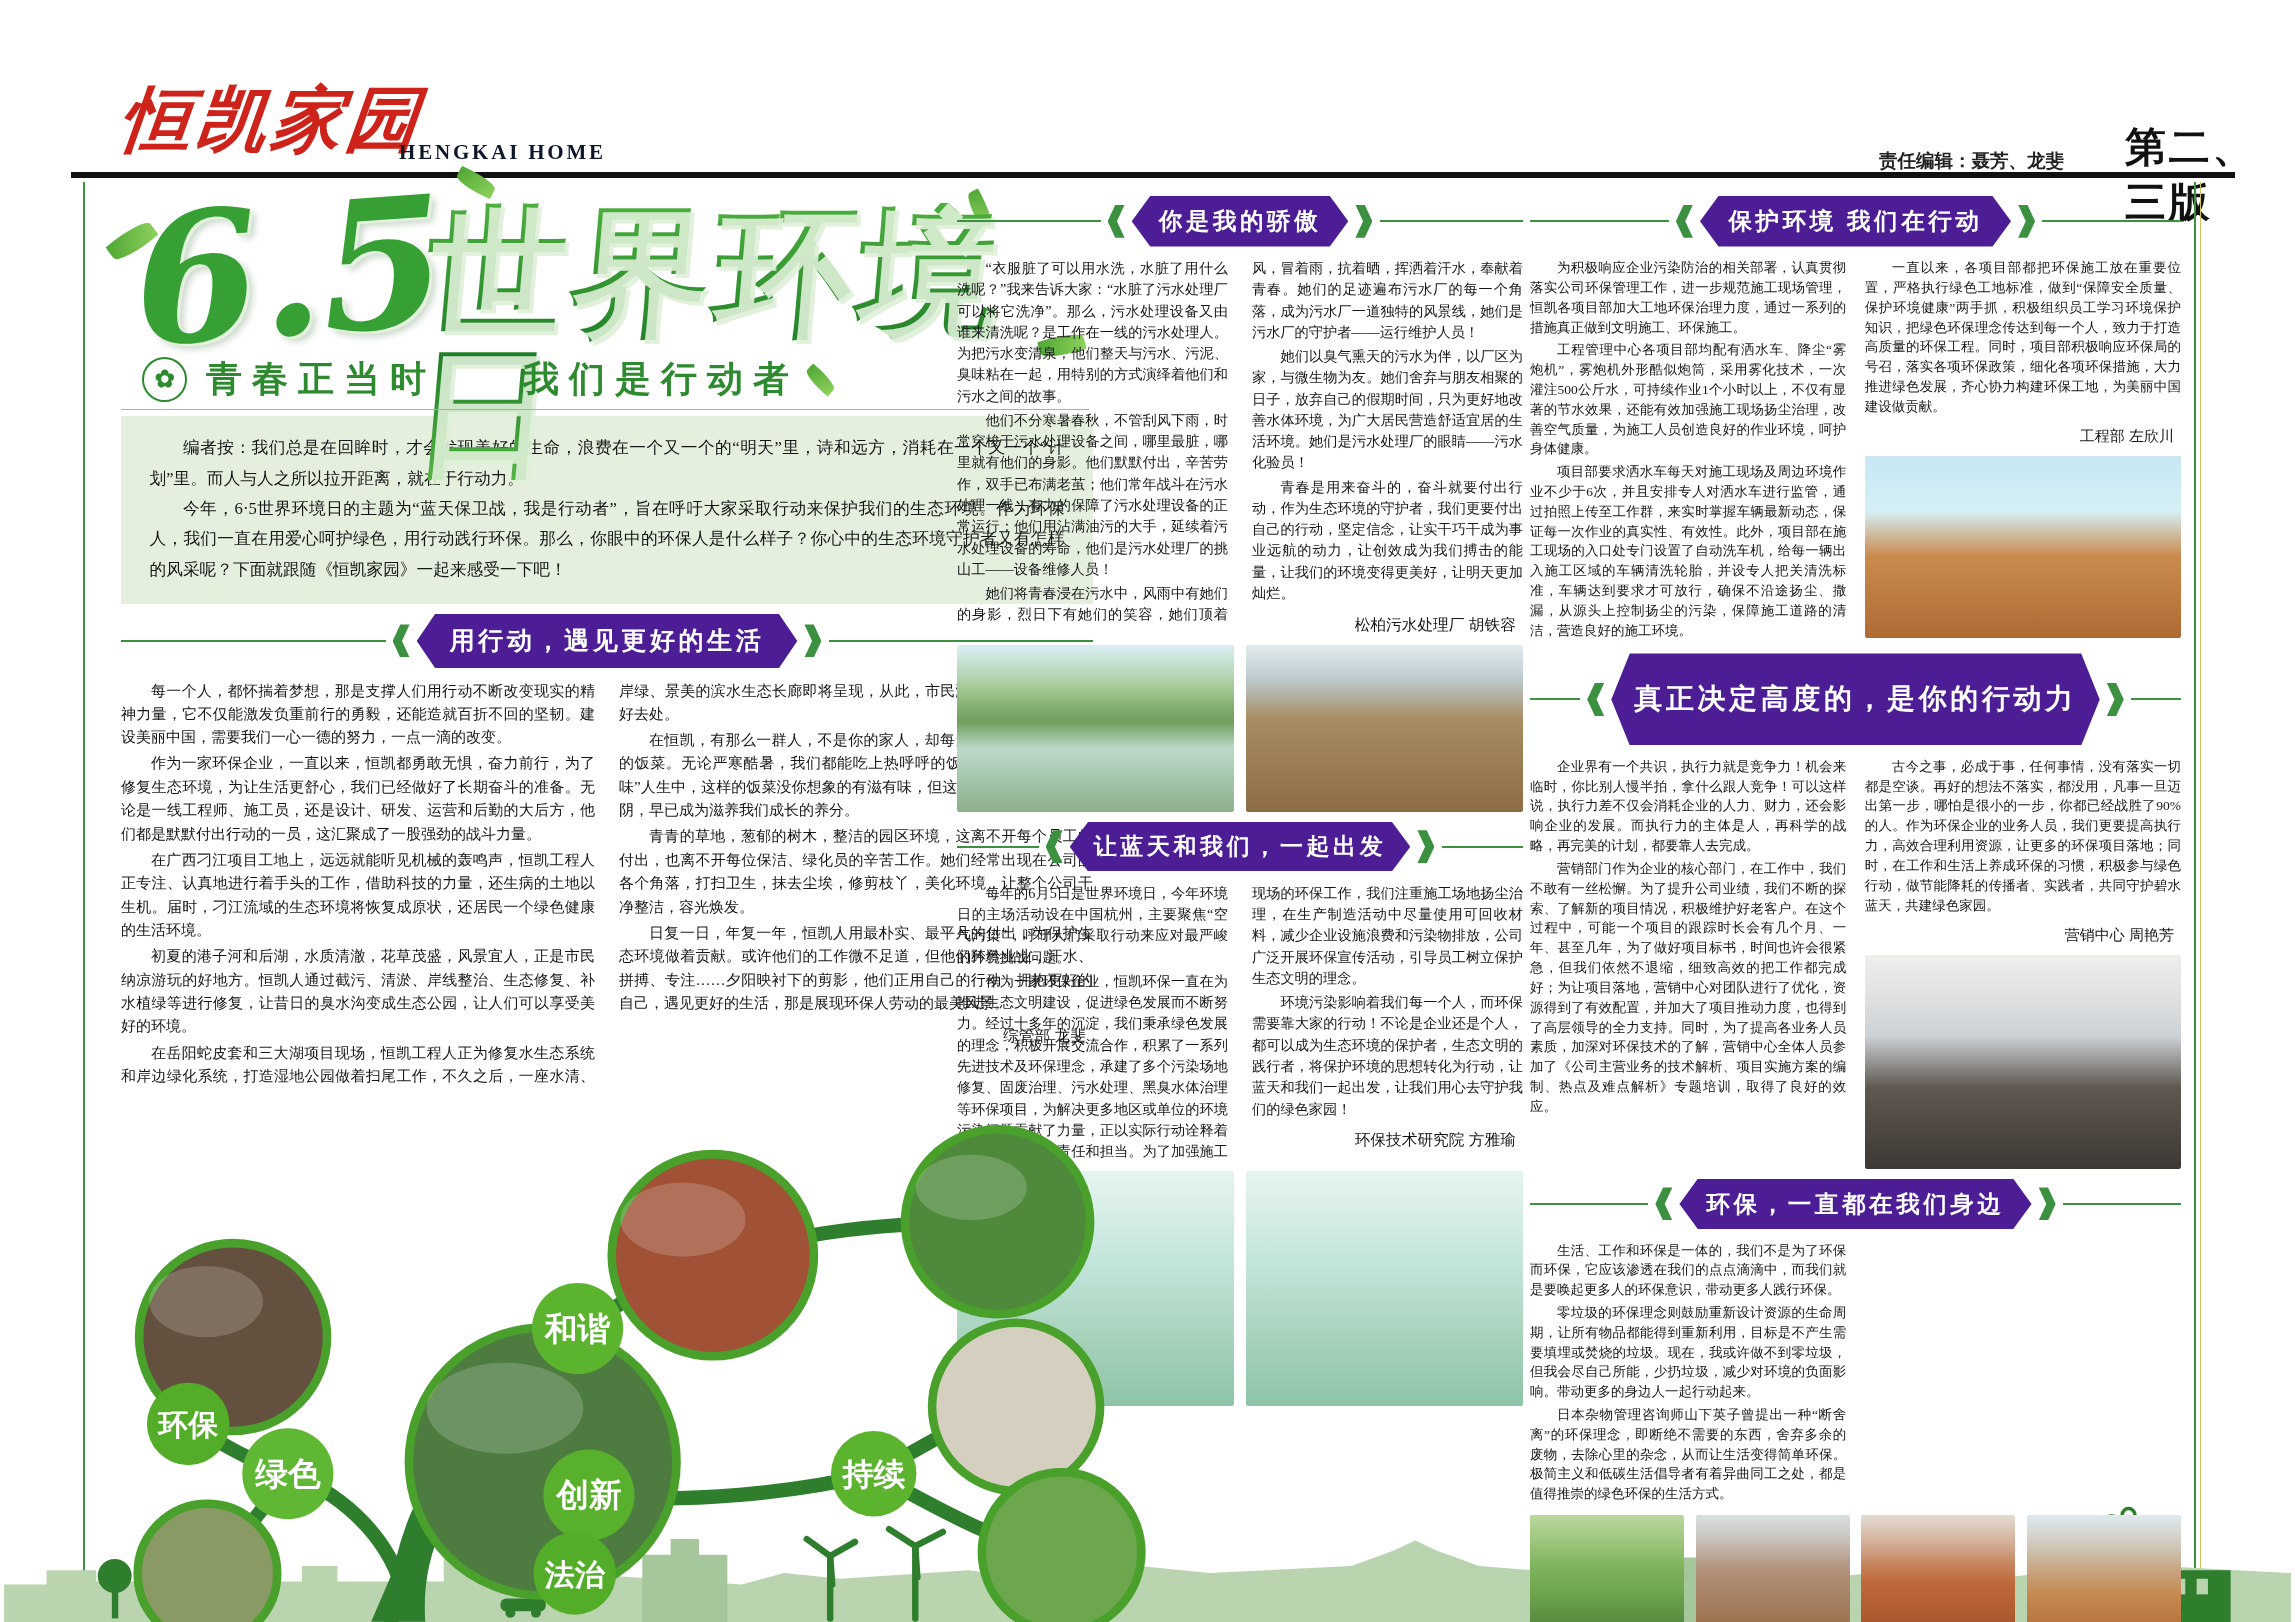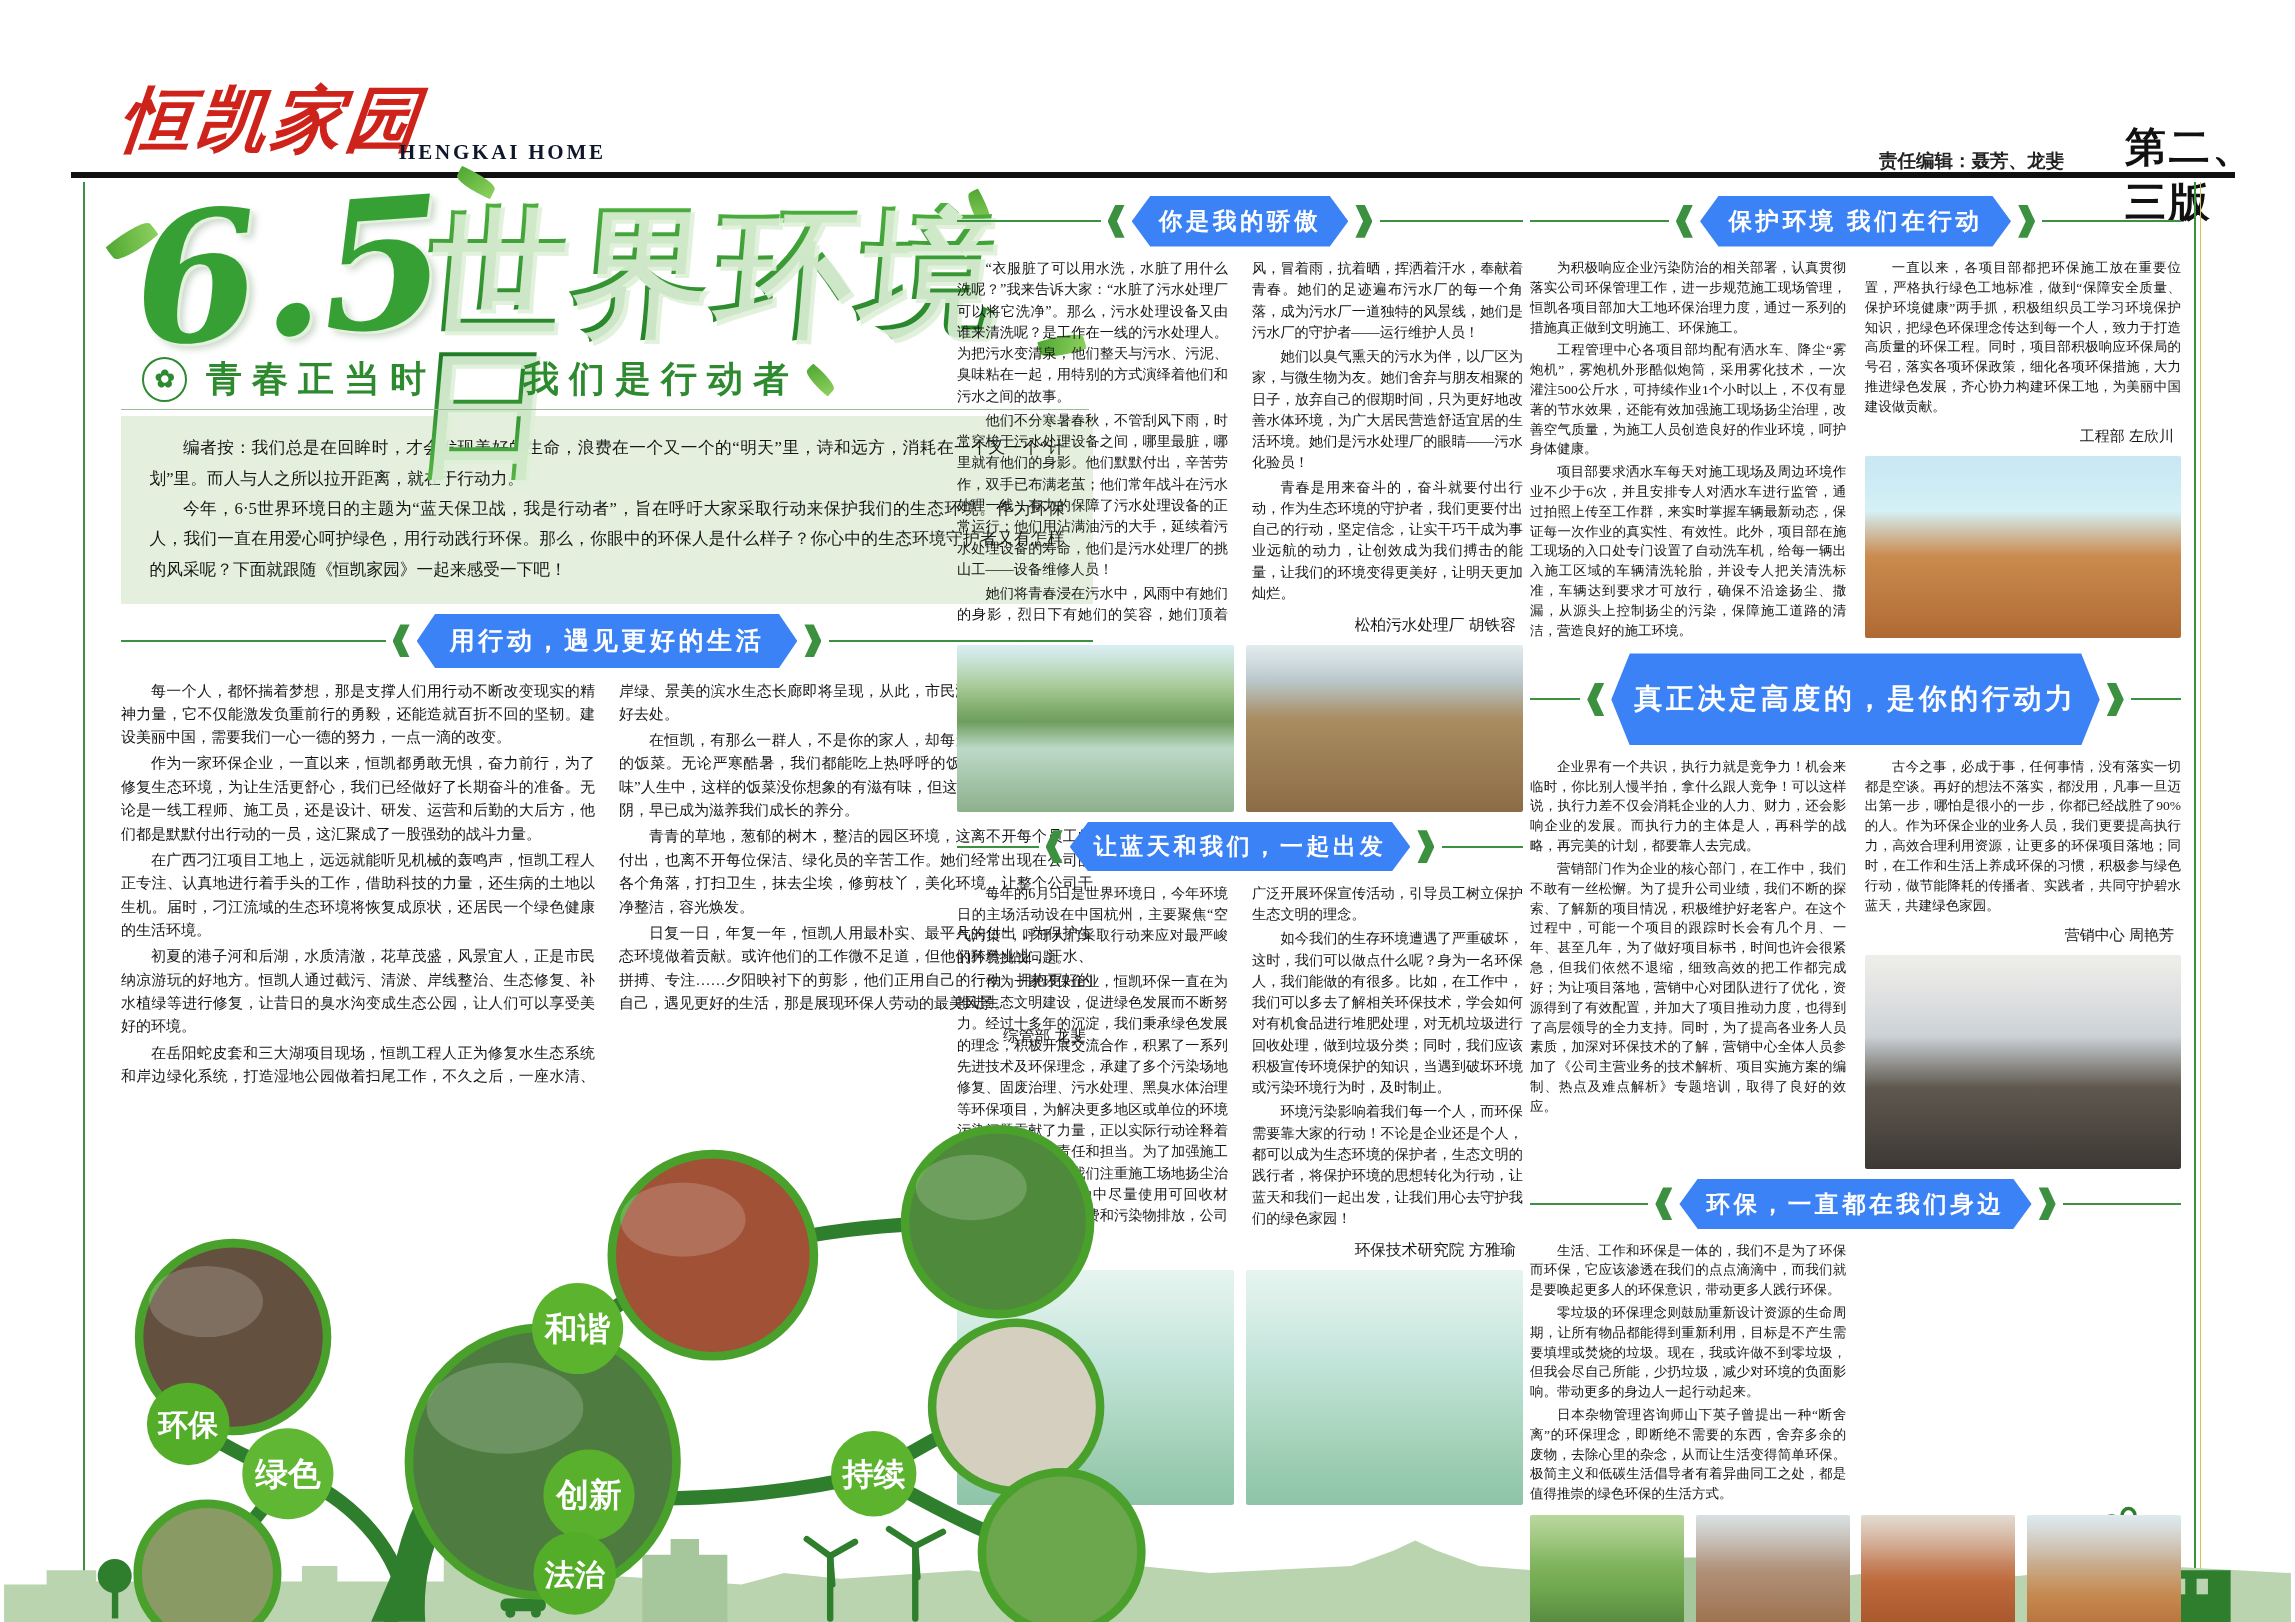--- a/index.html
+++ b/index.html
@@ -48,21 +48,21 @@
   .t-rule{position:absolute;left:0;top:223px;width:968px;height:1.4px;background:#9db89a;}
   
   .note{margin-top:4.3px;background:#e4efdd;padding:17px 28.5px 18.5px;font-size:16.7px;line-height:1.82;text-align:justify;}
   .note p{margin:0;text-indent:2em;}
   
   .banner{display:flex;align-items:center;gap:7.1px;margin:10px 0 11.4px;}
   .banner .line{flex:1;height:2.1px;background:#3c9140;min-width:14.2px;}
   .banner .chev{width:17px;height:33px;background:#3c9140;flex:none;}
   .chev-l{clip-path:polygon(100% 0,45% 0,0 50%,45% 100%,100% 100%,55% 50%);}
   .chev-r{clip-path:polygon(0 0,55% 0,100% 50%,55% 100%,0 100%,45% 50%);}
-  .banner .box{flex:none;background:#3b82f6;color:#fff;font-family:"Liberation Sans",sans-serif;
+  .banner .box{flex:none;background:#4c1d95;color:#fff;font-family:"Liberation Sans",sans-serif;
         font-weight:bold;font-size:25px;letter-spacing:3.6px;padding:10.7px 33px;white-space:nowrap;
         clip-path:polygon(18.5px 0,calc(100% - 18.5px) 0,100% 50%,calc(100% - 18.5px) 100%,18.5px 100%,0 50%);}
   
   .art{text-align:justify;}
   .art p{margin:0 0 2.8px;text-indent:2em;}
   .cols2{column-count:2;column-gap:24px;}
   #region-left .art{font-size:15px;line-height:1.56;}
   #region-mid .art{font-size:14.2px;line-height:1.5;}
   #region-right .art{font-size:13.5px;line-height:1.47;}
   .byline{text-align:right;font-weight:normal;font-family:"Liberation Sans",sans-serif;
@@ -229,21 +229,20 @@
       <span class="line"></span>
       <span class="chev chev-l"></span>
       <span class="box" style="font-size:23px;padding:9.3px 24px;">让蓝天和我们，一起出发</span>
       <span class="chev chev-r"></span>
       <span class="line"></span>
     </div>
 
     <div class="art cols2">
       <p>每年的6月5日是世界环境日，今年环境日的主场活动设在中国杭州，主要聚焦“空气污染”，呼吁人们采取行动来应对最严峻的环境挑战问题。</p>
       <p>作为一家环保企业，恒凯环保一直在为推进生态文明建设，促进绿色发展而不断努力。经过十多年的沉淀，我们秉承绿色发展的理念，积极开展交流合作，积累了一系列先进技术及环保理念，承建了多个污染场地修复、固废治理、污水处理、黑臭水体治理等环保项目，为解决更多地区或单位的环境污染问题贡献了力量，正以实际行动诠释着保护生态文明的责任和担当。为了加强施工现场的环保工作，我们注重施工场地扬尘治理，在生产制造活动中尽量使用可回收材料，减少企业设施浪费和污染物排放，公司广泛开展环保宣传活动，引导员工树立保护生态文明的理念。</p>
-      <p>如今我们的生存环境遭遇了严重破坏，这时，我们可以做点什么呢？身为一名环保人，我们能做的有很多。比如，在工作中，我们可以多去了解相关环保技术，学会如何对有机食品进行堆肥处理，对无机垃圾进行回收处理，做到垃圾分类；同时，我们应该积极宣传环境保护的知识，当遇到破坏环境或污染环境行为时，及时制止。</p>
       <p>环境污染影响着我们每一个人，而环保需要靠大家的行动！不论是企业还是个人，都可以成为生态环境的保护者，生态文明的践行者，将保护环境的思想转化为行动，让蓝天和我们一起出发，让我们用心去守护我们的绿色家园！</p>
       <div class="byline">环保技术研究院 方雅瑜</div>
     </div>
 
     <div class="photo-row" style="height:235px;">
       <div class="ph ph-teal">
           <div class="glare"></div>
         </div>
       <div class="ph ph-teal">
           <div class="glare"></div>

